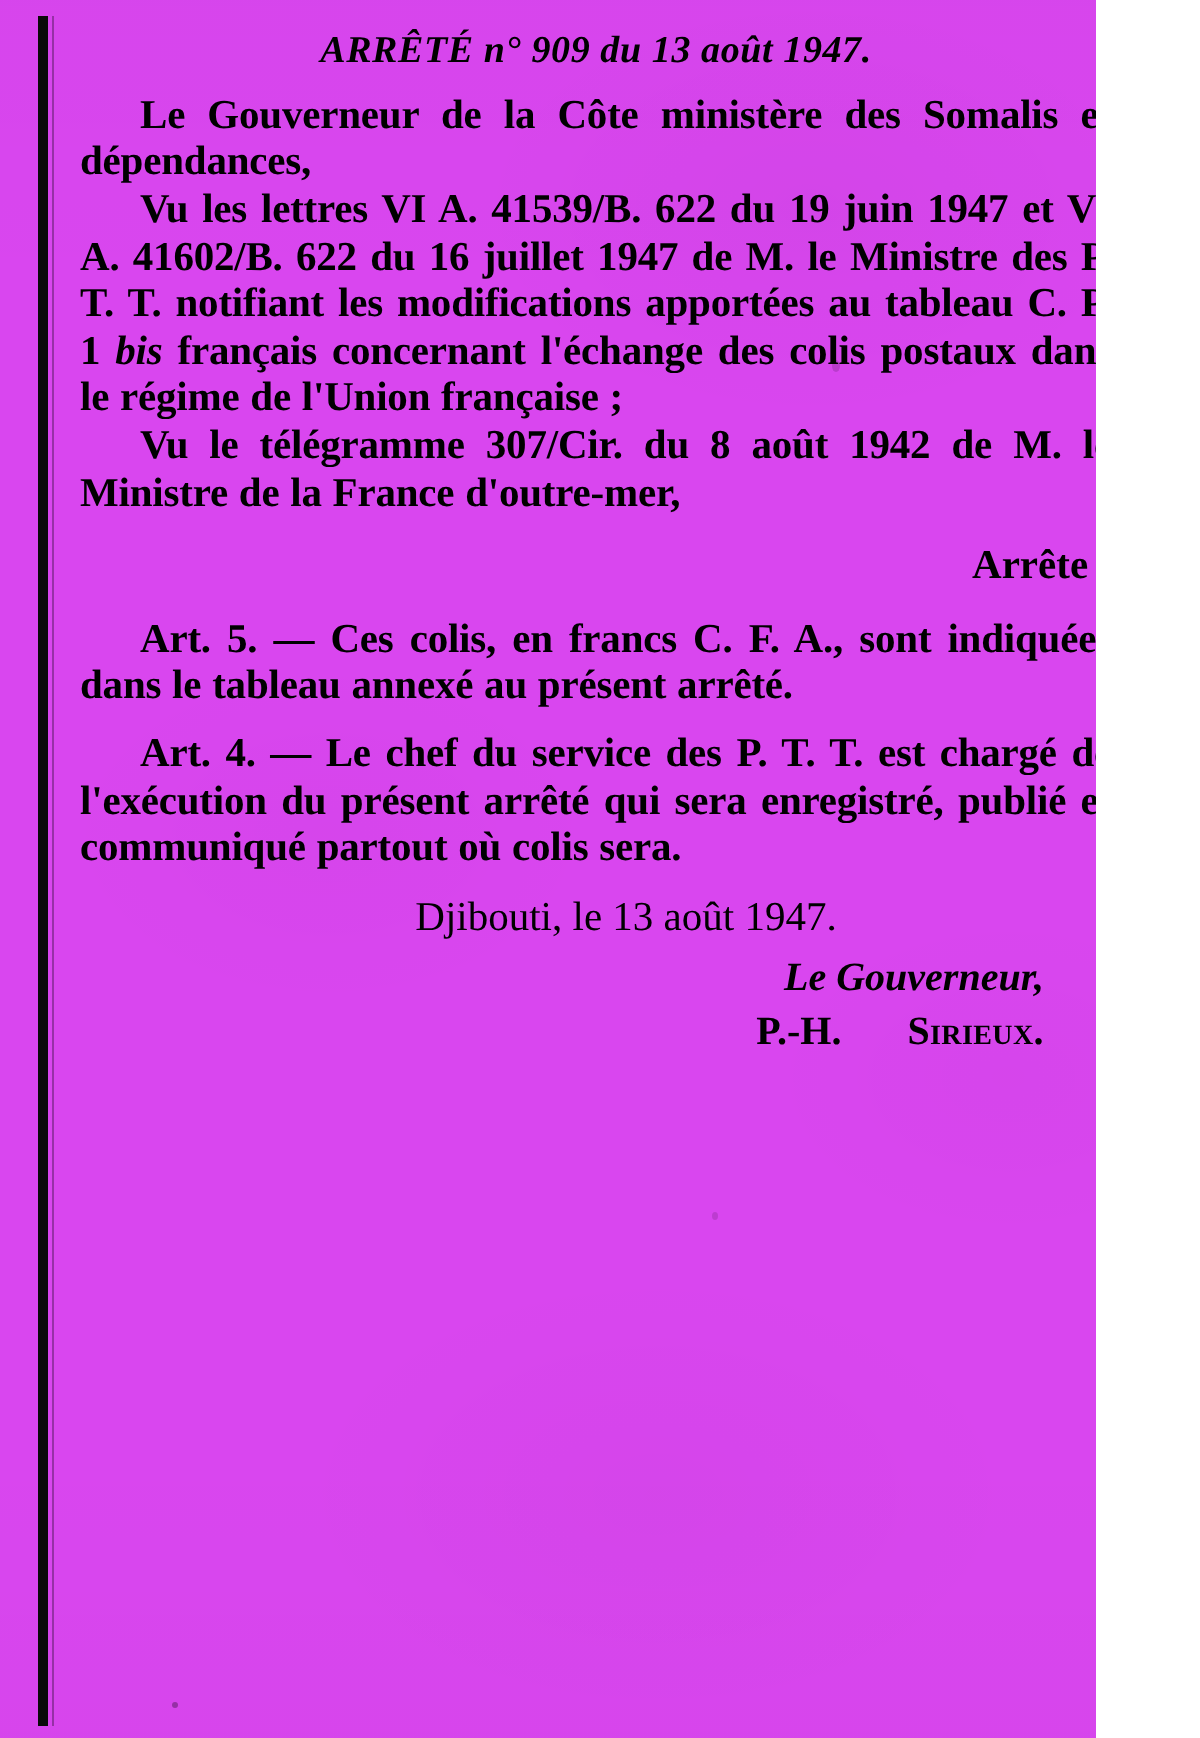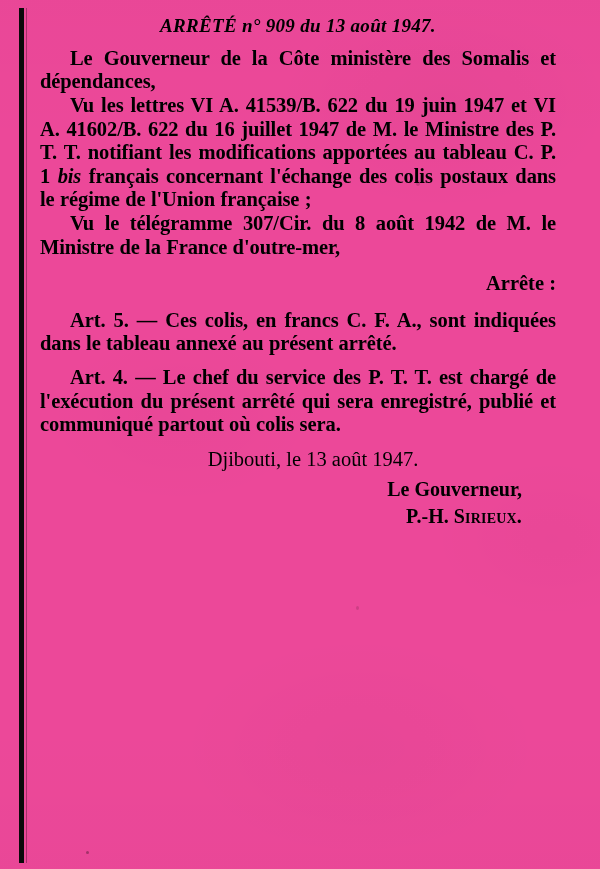--- a/index.html
+++ b/index.html
@@ -4,23 +4,23 @@
 <title>Arrêté</title>
 <style>
   html, body {
     margin: 0;
     padding: 0;
     background: #ffffff;
   }
 
   .page {
     position: relative;
-    width: 600px;
+    width: 548px;
     height: 869px;
-    background: #ec4899;
+    background: #d946ef;
     overflow: hidden;
     font-family: "Liberation Serif", "DejaVu Serif", serif;
     color: #000000;
     box-sizing: border-box;
   }
 
   
   .scan-tone {
     position: absolute;
     inset: 0;
@@ -102,33 +102,35 @@
     text-indent: 30px;
     text-align: center;
   }
 
   .sig-block {
     margin-top: 6px;
     text-align: right;
     padding-right: 34px;
   }
   .sig-title {
+    font-style: italic;
     font-weight: bold;
     font-size: 20px;
     line-height: 25px;
   }
   .sig-name {
     font-weight: bold;
     font-size: 20px;
     line-height: 25px;
     margin-top: 2px;
   }
   .sig-name .sc {
     font-variant: small-caps;
     letter-spacing: 0.2px;
+    margin-left: 28px;
   }
 
   i.bis { font-weight: bold; }
   sup.ord { font-size: 0.62em; vertical-align: super; line-height: 0; }
 
   
   .speck {
     position: absolute;
     background: rgba(0,0,0,0.30);
     border-radius: 50%;

